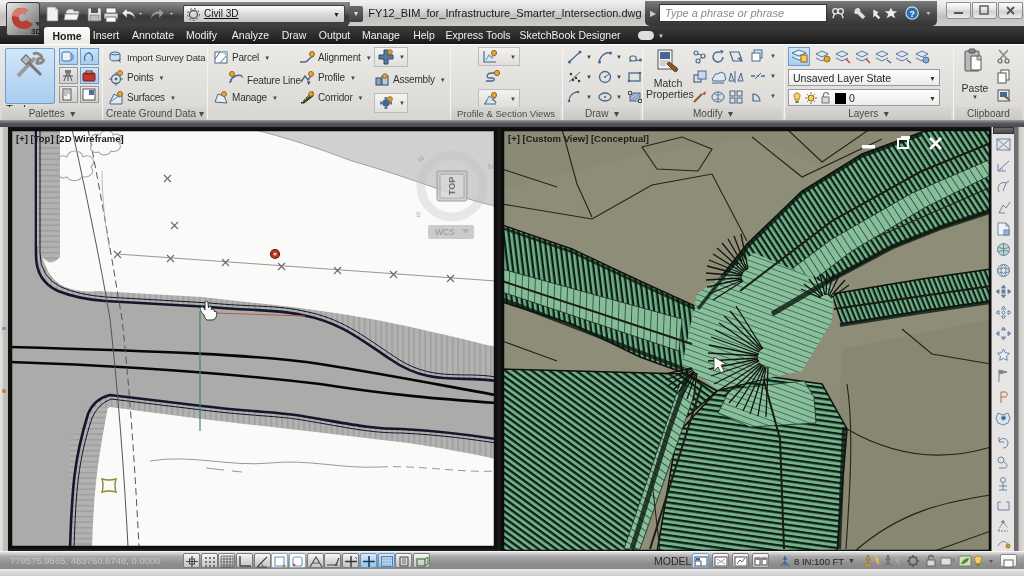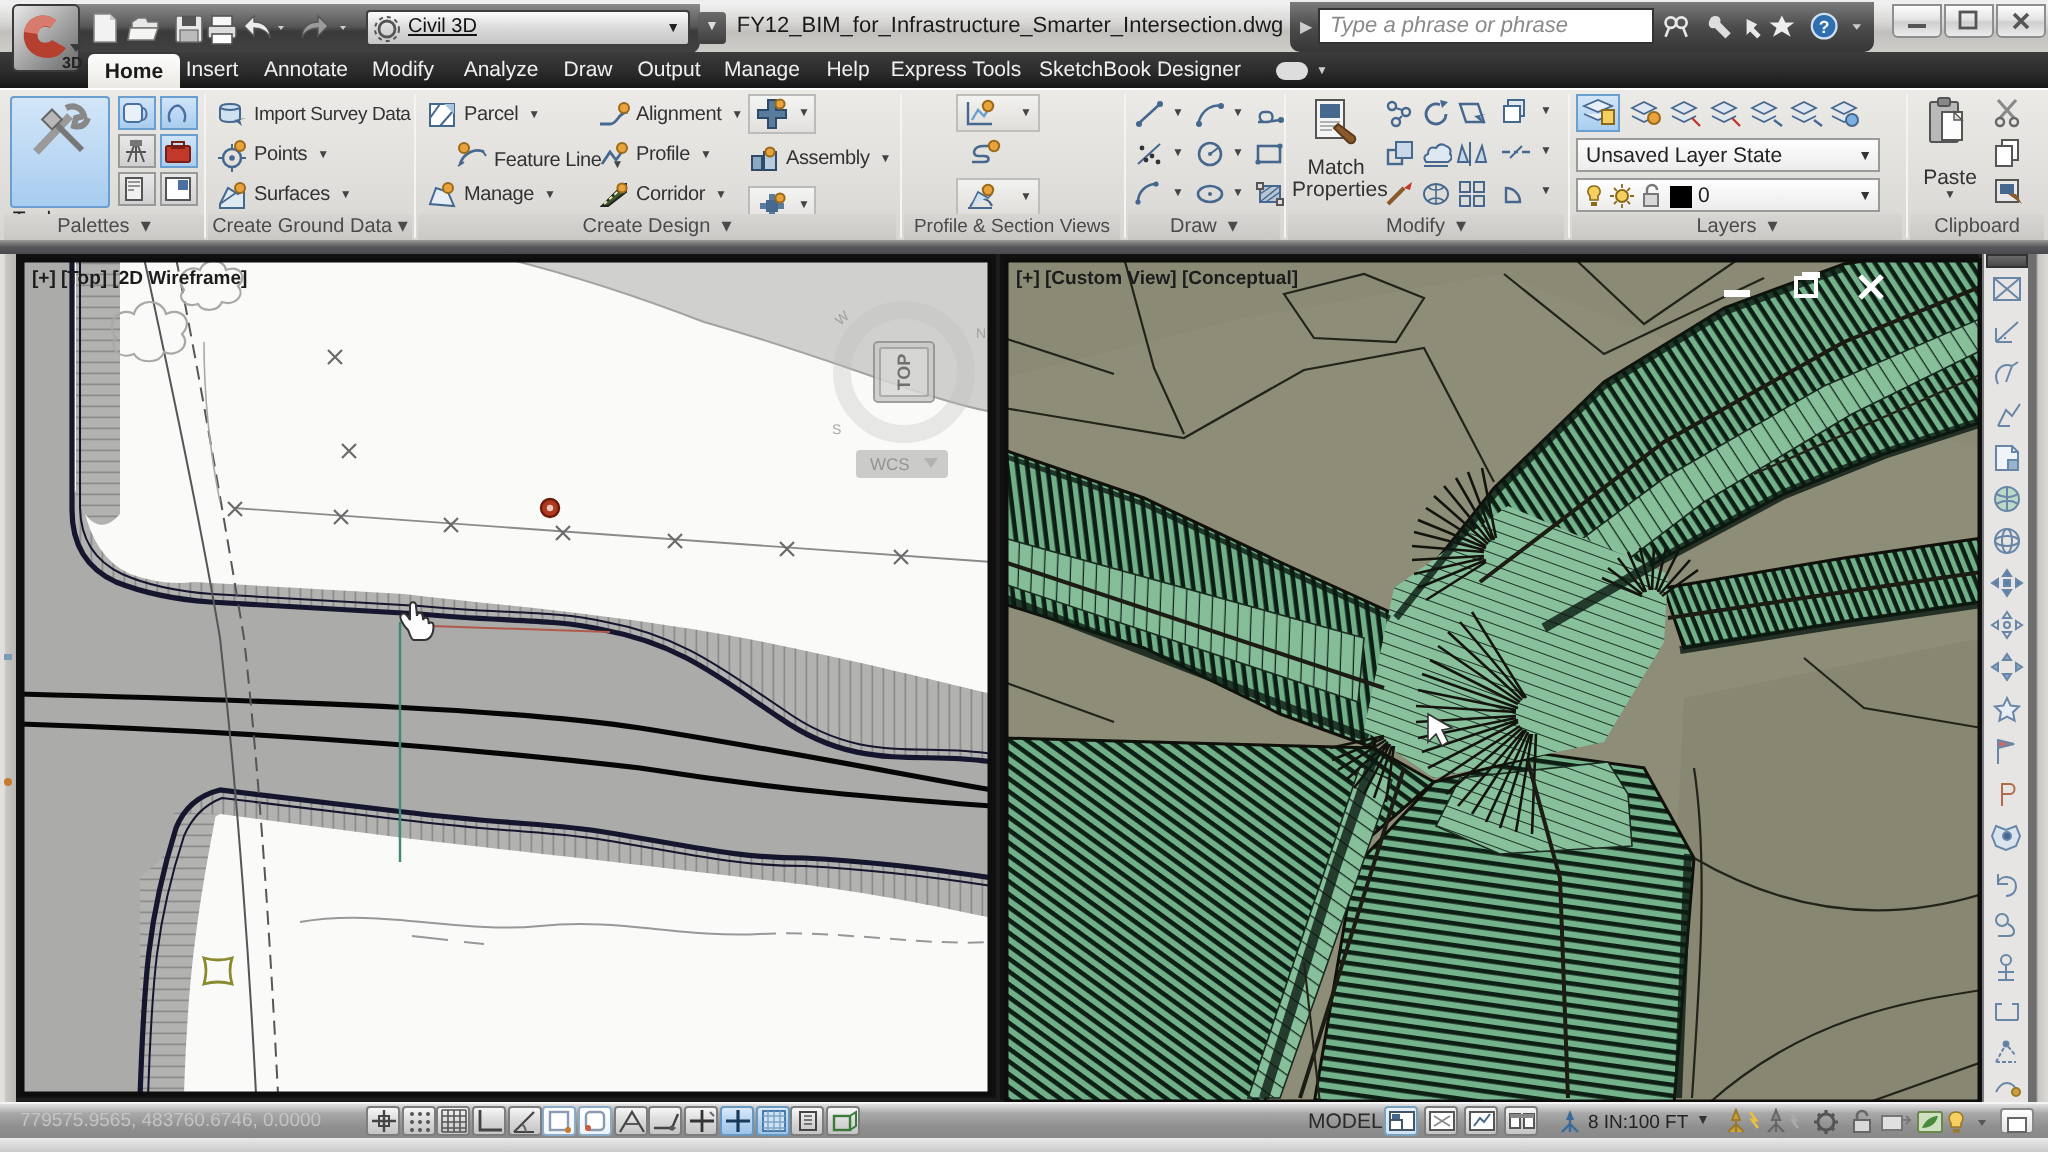--- a/index.html
+++ b/index.html
@@ -303,21 +303,20 @@
           <span class="dd">▼</span>
     </div>
     <div class="abs" style="left:165px;top:48px;width:34px;height:20px;background:linear-gradient(#f4f4f2,#e2e0dd);border:1px solid #bbb;">
       <svg width="18" height="18" viewBox="0 0 18 18" style="margin-left:2px;">
             <path d="M3 9 h12 M9 3 v12" stroke="#5a7c9c" stroke-width="3"></path>
             <rect x="6" y="6" width="6" height="6" fill="#46688f"></rect>
             <circle cx="13" cy="5" r="2.3" fill="#e8a33d" stroke="#9a6a1a"></circle>
           </svg>
       <span class="abs" style="right:2px;top:6px;font-size:6px;color:#444;">▼</span>
     </div>
-    <div class="plabel">Create Design &nbsp;▾</div>
   </div>
   <div class="psep" style="left:450px;"></div>
 
   <div class="panel" style="left:452px;width:108px;">
     <div class="abs" style="left:26px;top:2px;width:42px;height:19px;background:linear-gradient(#f2f2f0,#e0deda);border:1px solid #c0beba;">
       <svg width="17" height="16" viewBox="0 0 17 16" style="margin:1px 0 0 3px;">
             <path d="M2 2 v11 h12" stroke="#46688f" fill="none" stroke-width="1.2"></path>
             <path d="M4 11 l3 -5 3 3 4 -6" stroke="#6a9fd0" fill="none" stroke-width="1.2"></path>
             <circle cx="12" cy="4" r="2.6" fill="#e8a33d" stroke="#9a6a1a"></circle>
           </svg>

